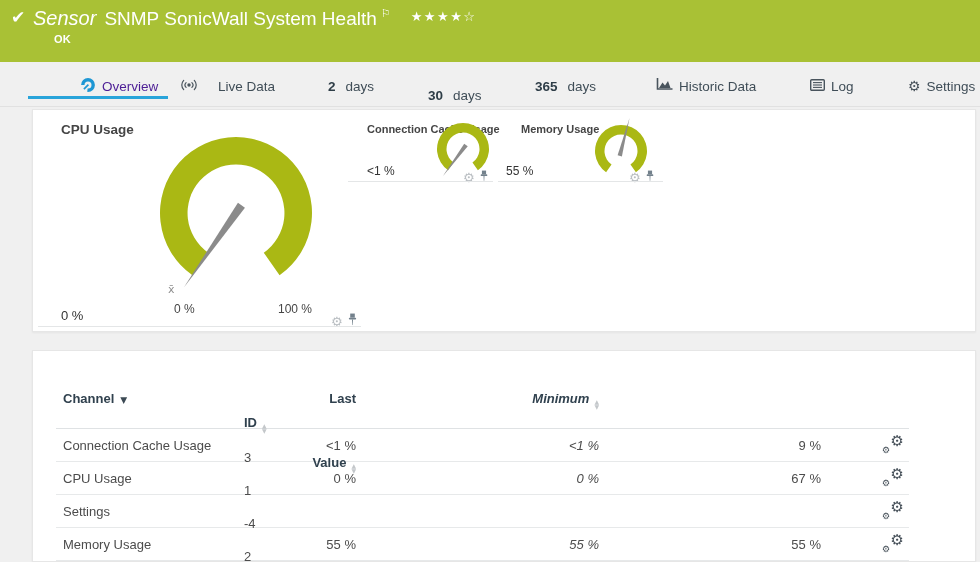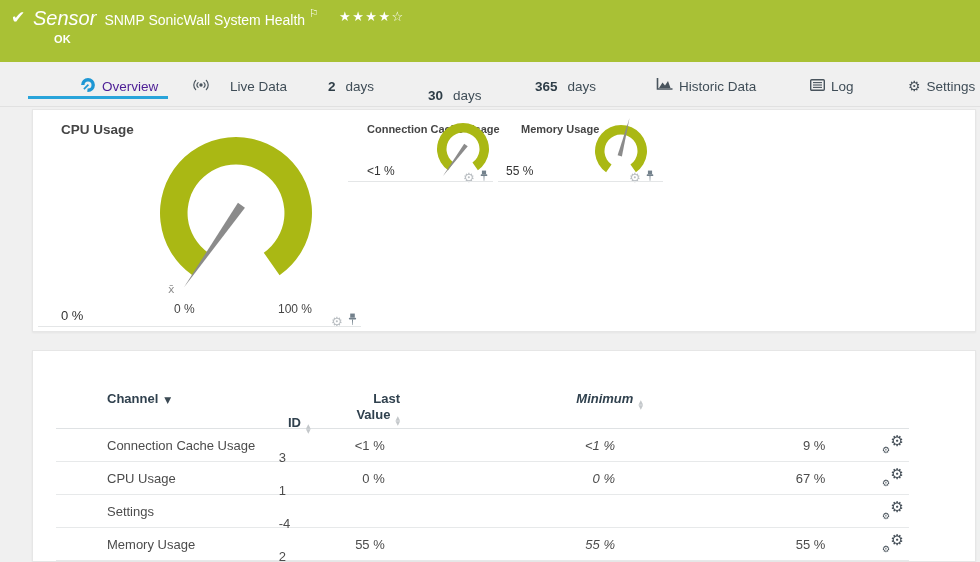--- a/index.html
+++ b/index.html
@@ -10,21 +10,21 @@
     font-family:"Liberation Sans","DejaVu Sans",sans-serif;
     color:#4c4c4c;
   }
   .glyph { font-family:"DejaVu Sans",sans-serif; }
 
   
   .topbar { position:absolute; left:0; top:0; width:980px; height:62px; background:#a9c135; color:#fff; }
   .topbar .check { position:absolute; left:11px; top:7px; font-size:17px; font-weight:bold; }
   .titleline { position:absolute; left:33px; top:7px; display:flex; align-items:baseline; white-space:nowrap; }
   .kind { font-style:italic; font-size:20px; margin-right:8px; }
-  .sensortitle { font-size:14px; }
+  .sensortitle { font-size:19px; }
   .flag { font-size:11px; margin-left:4px; position:relative; top:-8px; cursor:pointer; }
   .stars { margin-left:20px; font-size:13px; letter-spacing:1.5px; position:relative; top:-4px; cursor:pointer; }
   .statusline { position:absolute; left:54px; top:33px; font-size:11px; font-weight:bold; letter-spacing:.3px; }
 
   
   .tabstrip { position:absolute; left:0; top:62px; width:980px; height:45px; border-bottom:1px solid #e1e1e1; }
   .tab { position:absolute; top:13px; height:22px; display:flex; align-items:center; gap:6px;
          font-size:13.5px; color:#3f4d57; cursor:pointer; white-space:nowrap; }
   .tab .num { font-weight:bold; color:#2e3d47; margin-right:4px; }
   .tab.active { color:#4c1d95; }
@@ -48,29 +48,29 @@
   .corner-icons { position:absolute; display:flex; align-items:center; gap:4px; }
   .mini-gear { font-size:13px; color:#b9bec2; line-height:1; cursor:pointer; }
   .pin { color:#73818c; cursor:pointer; display:inline-block; }
   .small-title { font-size:11px; }
   .small-value { font-size:12px; color:#333; }
 
   
   .tbl { position:absolute; left:23px; top:40px; width:853px; font-size:13px; }
   .trow { display:flex; align-items:center; height:33px; border-bottom:1px solid #e7e9ea; }
   .thead { height:38px; border-bottom:1px solid #dfe2e4; align-items:flex-start; font-weight:bold; color:#30414e; }
-  .c-channel { width:185px; padding-left:7px;margin-left:44px; }
+  .c-channel { width:185px; padding-left:7px; }
   .c-id { width:60px; padding-left:3px;margin-top:24px; }
   .c-last { width:55px; text-align:right; }
   .c-min { width:243px; text-align:right;font-style:italic; }
   .c-max { width:222px; text-align:right; }
   .c-gear { width:88px; text-align:right; padding-right:5px; }
   .sortstack { display:inline-flex; flex-direction:column; font-size:6px; line-height:5px; color:#c3c7ca; margin-left:5px; position:relative; top:1px; font-family:"DejaVu Sans",sans-serif; }
   .sort-desc { font-size:9px; color:#3c4a54; margin-left:6px; font-family:"DejaVu Sans",sans-serif; }
-  .twoline { display:inline-flex; flex-direction:column; align-items:flex-end; line-height:16px; }
+  .twoline { display:inline-flex; flex-direction:column; align-items:flex-end; line-height:16px;gap:48px; }
   .dgear { position:relative; display:inline-block; width:22px; height:20px; cursor:pointer; }
   .dgear .g-big { position:absolute; right:0; top:-2px; font-size:15px; color:#454f58; }
   .dgear .g-small { position:absolute; left:0; bottom:-1px; font-size:9px; color:#454f58; }
   .cellpad { padding-top:1px; }
 </style>
 </head>
 <body>
 
 <div class="screen">
 
@@ -90,21 +90,21 @@
       <span class="tabicon">
         <svg width="16" height="16" viewBox="0 0 16 16">
           <circle cx="8" cy="8" r="5.2" fill="none" stroke="#1e97d4" stroke-width="3.4" stroke-dasharray="24.5 8.2" transform="rotate(180 8 8)"></circle>
           <line x1="8.4" y1="7.6" x2="3.9" y2="12.1" stroke="#1e97d4" stroke-width="1.7"></line>
         </svg>
       </span>
       <span>Overview</span>
     </div>
     <div class="tab-underline"></div>
 
-    <div class="tab" style="left:192px;gap:20px;">
+    <div class="tab" style="left:180px;gap:20px;">
       <span class="tabicon">
         <svg width="18" height="14" viewBox="0 0 18 14" fill="none" stroke="#49545d" stroke-width="1.2" stroke-linecap="round">
           <circle cx="9" cy="7" r="1.7" fill="#49545d" stroke="none"></circle>
           <path d="M6.1 4.6a3.4 3.4 0 0 0 0 4.8"></path>
           <path d="M3.7 2.4a6.5 6.5 0 0 0 0 9.2"></path>
           <path d="M11.9 4.6a3.4 3.4 0 0 1 0 4.8"></path>
           <path d="M14.3 2.4a6.5 6.5 0 0 1 0 9.2"></path>
         </svg>
       </span>
       <span>Live Data</span>

